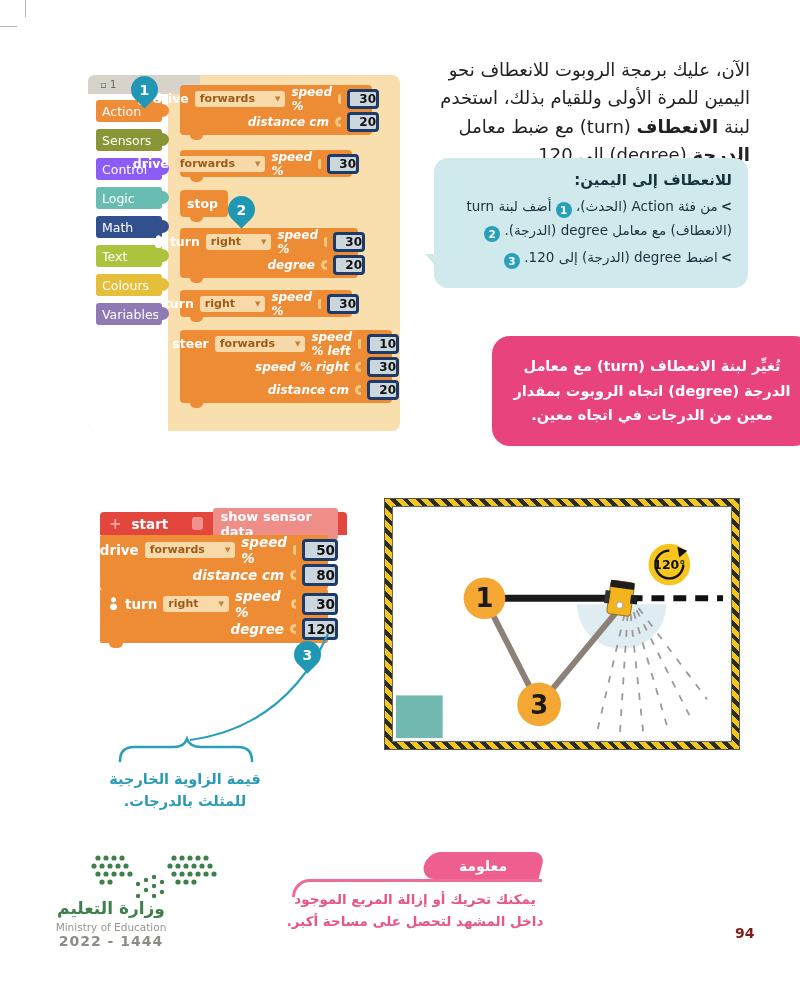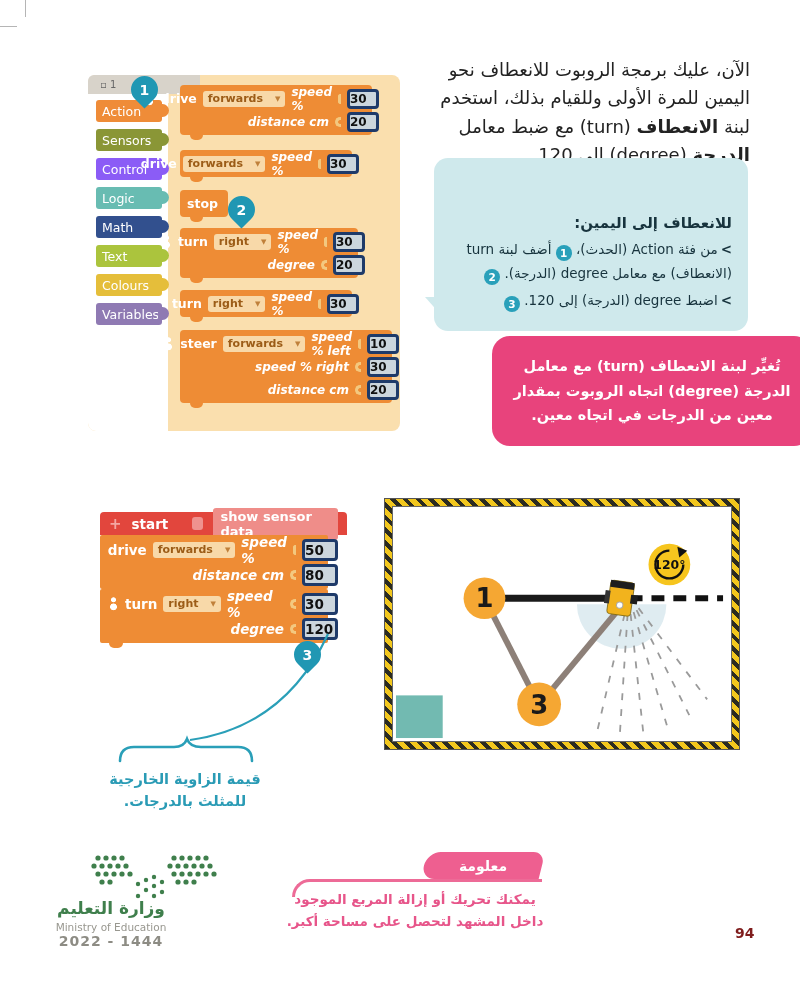--- a/index.html
+++ b/index.html
@@ -20,25 +20,25 @@
   .c-action{background:#ef8c38;} .c-sensors{background:#8a9636;} .c-control{background:#8b5cf6;}
   .c-logic{background:#68bcb2;} .c-math{background:#32508e;} .c-text{background:#abc43d;}
   .c-colours{background:#e5be3a;} .c-variables{background:#8f7ab3;}
 
   
   .blk { position:absolute; background:#ee8c35; border-radius:4px; padding:2px 7px; color:#fff; font-weight:bold; }
   .blk.nub::after { content:""; position:absolute; left:10px; bottom:-5px; width:13px; height:6px; background:#ee8c35; border-radius:0 0 5px 5px; }
   .brow { display:flex; align-items:center; gap:6px; height:23px; justify-content:flex-end; }
   .lead { display:flex; align-items:center; gap:6px; margin-right:auto; }
   .bname { font-size:12.5px; }
-  .chip { background:#f8d9a9; color:#9c5c17; border-radius:3px; padding:0 5px; font-size:11px; display:flex; gap:12px; align-items:center; height:16px; font-weight:bold; }
+  .chip { background:#f8d9a9; color:#9c5c17; border-radius:3px; padding:0 5px; font-size:11px; display:flex; gap:20px; align-items:center; height:16px; font-weight:bold; }
   .dd { font-size:7px; color:#c0803a; }
   .param { font-size:12px;font-style:italic; }
   .cn { width:6px; height:10px; border:3px solid #f3c87f; border-right:none; border-radius:7px 0 0 7px; }
-  .val { background:#ccd6dd; border:3px solid #1e3a69; border-radius:4px; min-width:32px; text-align:left; color:#111; font-size:12px; line-height:14px; margin-right:-14px; }
+  .val { background:#ccd6dd; border:3px solid #1e3a69; border-radius:4px; min-width:32px; text-align:right; color:#111; font-size:12px; line-height:14px; margin-right:-14px; }
   .gyro { width:11px; height:16px; background:
       radial-gradient(circle at 50% 24%, #fff 2.2px, rgba(255,255,255,0) 2.8px),
       radial-gradient(circle at 50% 68%, #fff 3.1px, rgba(255,255,255,0) 3.7px); }
 
   
   .pin { position:absolute; width:27px; height:27px; background:#2097b3; border-radius:50% 50% 0 50%; transform:rotate(45deg); z-index:30; display:flex; align-items:center; justify-content:center; }
   .pin span { transform:rotate(-45deg); color:#fff; font-weight:bold; font-size:14px; }
 
   
   .prog { position:absolute; left:100px; top:512px; width:280px; font-weight:bold; }
@@ -57,21 +57,21 @@
   
   .curve-svg { position:absolute; left:112px; top:628px; width:230px; height:140px; z-index:5; }
   .bracket-note { position:absolute; left:100px; top:768px; width:170px; text-align:center; color:#2a9bb5; font-weight:bold; font-size:14.5px; line-height:1.55; }
 
   
   .intro { position:absolute; left:420px; top:56px; width:330px; direction:rtl; text-align:right; font-size:18px; color:#222; line-height:1.58; }
   .intro b { font-weight:bold; }
 
   .stepsbox { position:absolute; left:434px; top:158px; width:314px; background:#cfe9ec; border-radius:14px; padding:13px 16px 14px; direction:rtl; color:#17333d; }
   .stepsbox::after { content:""; position:absolute; left:-9px; bottom:16px; width:0; height:0; border-top:18px solid #cfe9ec; border-left:16px solid transparent; }
-  .steps-title { font-weight:bold; font-size:15px; margin-bottom:6px;margin-top:43px; }
+  .steps-title { font-weight:bold; font-size:15px; margin-bottom:6px; }
   .step { font-size:13.5px; line-height:1.75; text-align:right; margin-bottom:4px; }
   .bullet { font-weight:bold; margin-left:3px; }
   .nb { display:inline-flex; width:16px; height:16px; border-radius:50%; background:#29a0ba; color:#fff; font-size:10.5px; align-items:center; justify-content:center; font-weight:bold; vertical-align:-3px; }
 
   .defbox { position:absolute; left:468px; top:336px; width:320px; background:#e8437c; border-radius:18px; padding:18px 14px; direction:rtl; text-align:center; color:#fff; font-weight:bold; font-size:14.5px; line-height:1.7;margin-left:24px; }
 
   
   .scene { position:absolute; left:384px; top:498px; width:356px; height:252px; background:repeating-linear-gradient(45deg,#2b2b20 0 4px,#f2c71d 4px 9px); border:1px solid #555; }
   .scene-inner { position:absolute; inset:7px; background:#fff; border:1px solid #666; }
   .scene-inner svg { width:100%; height:100%; display:block; }

